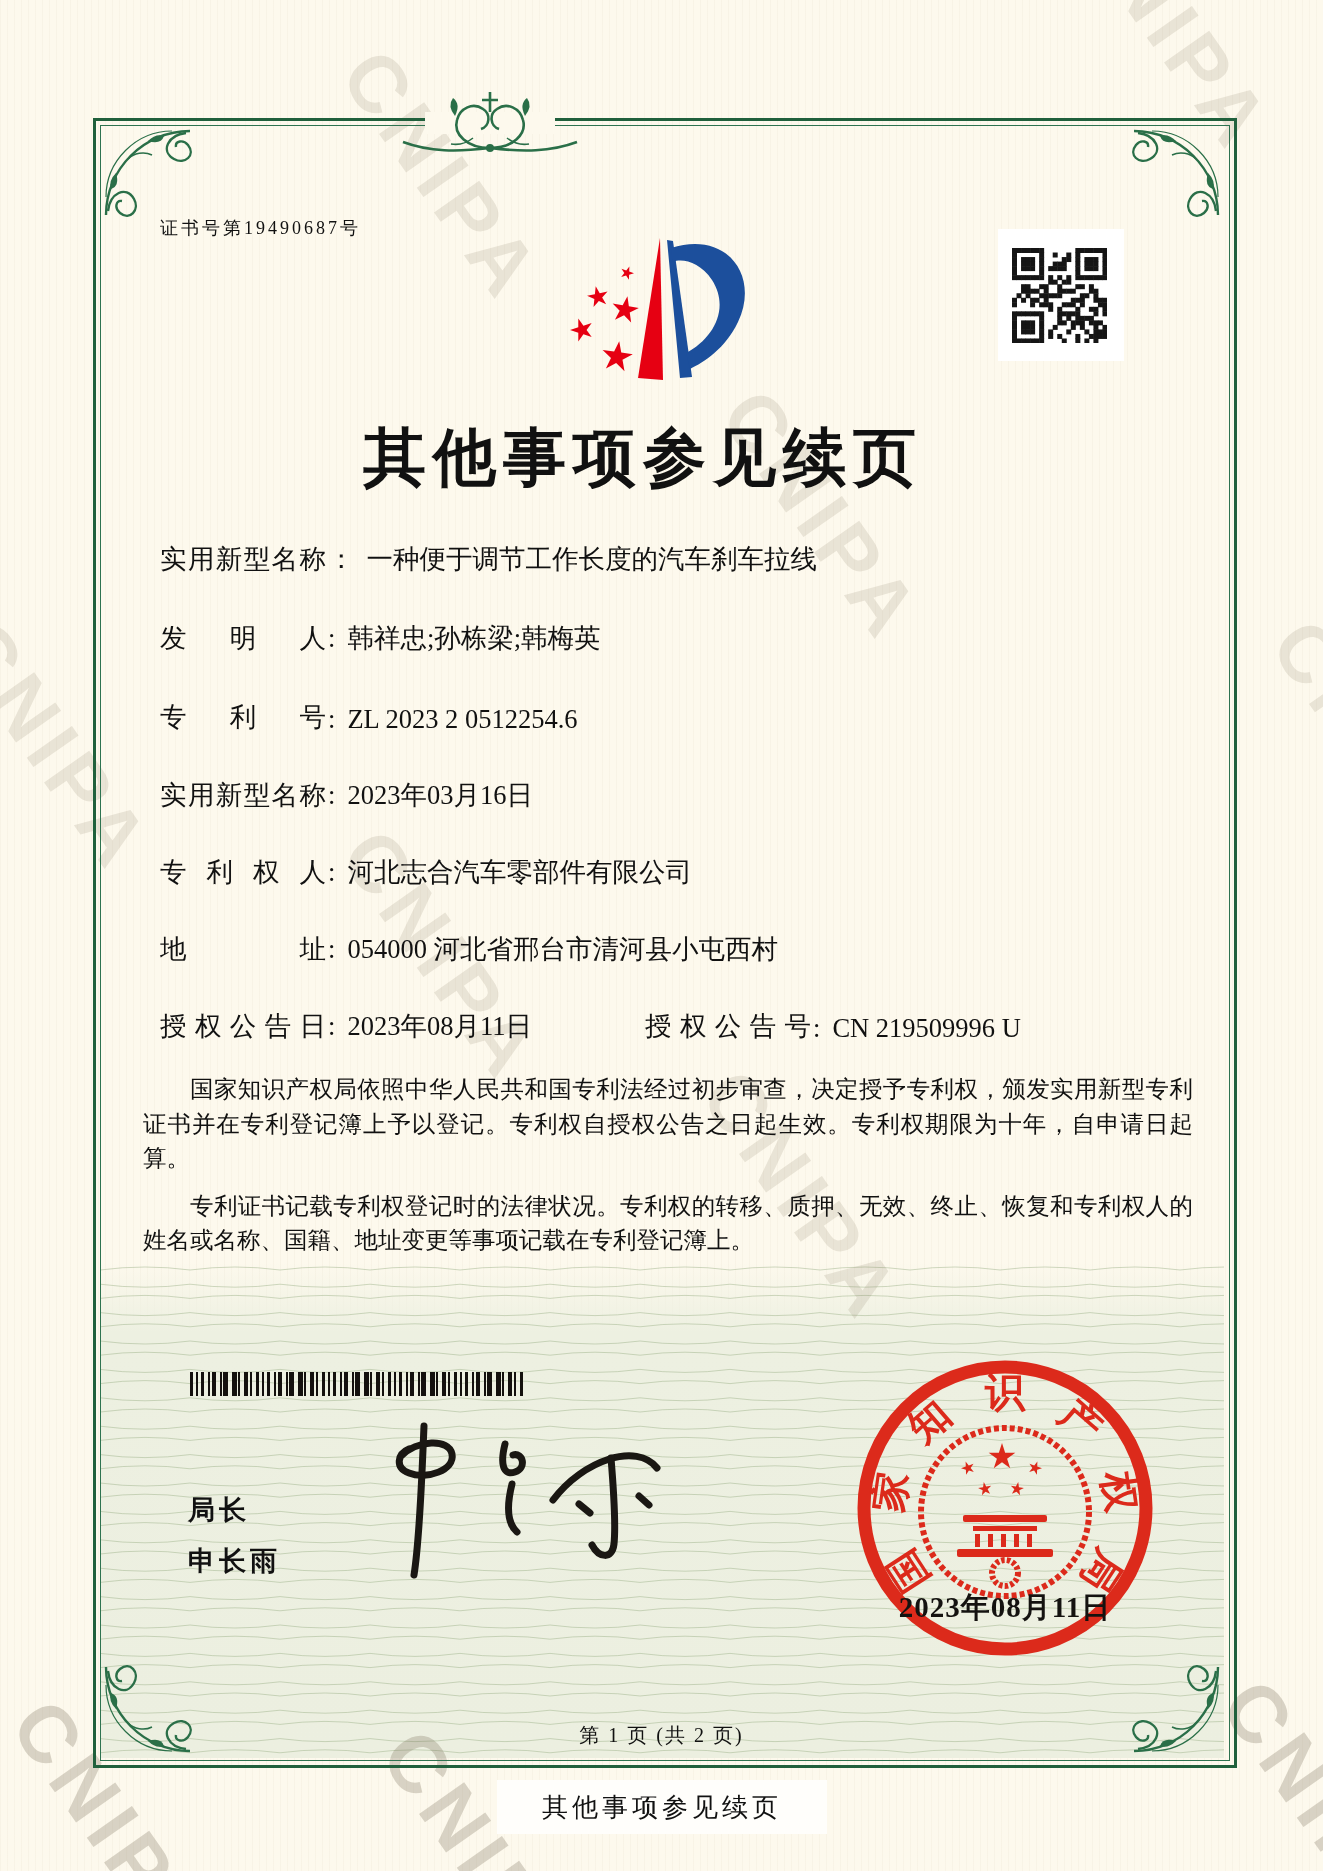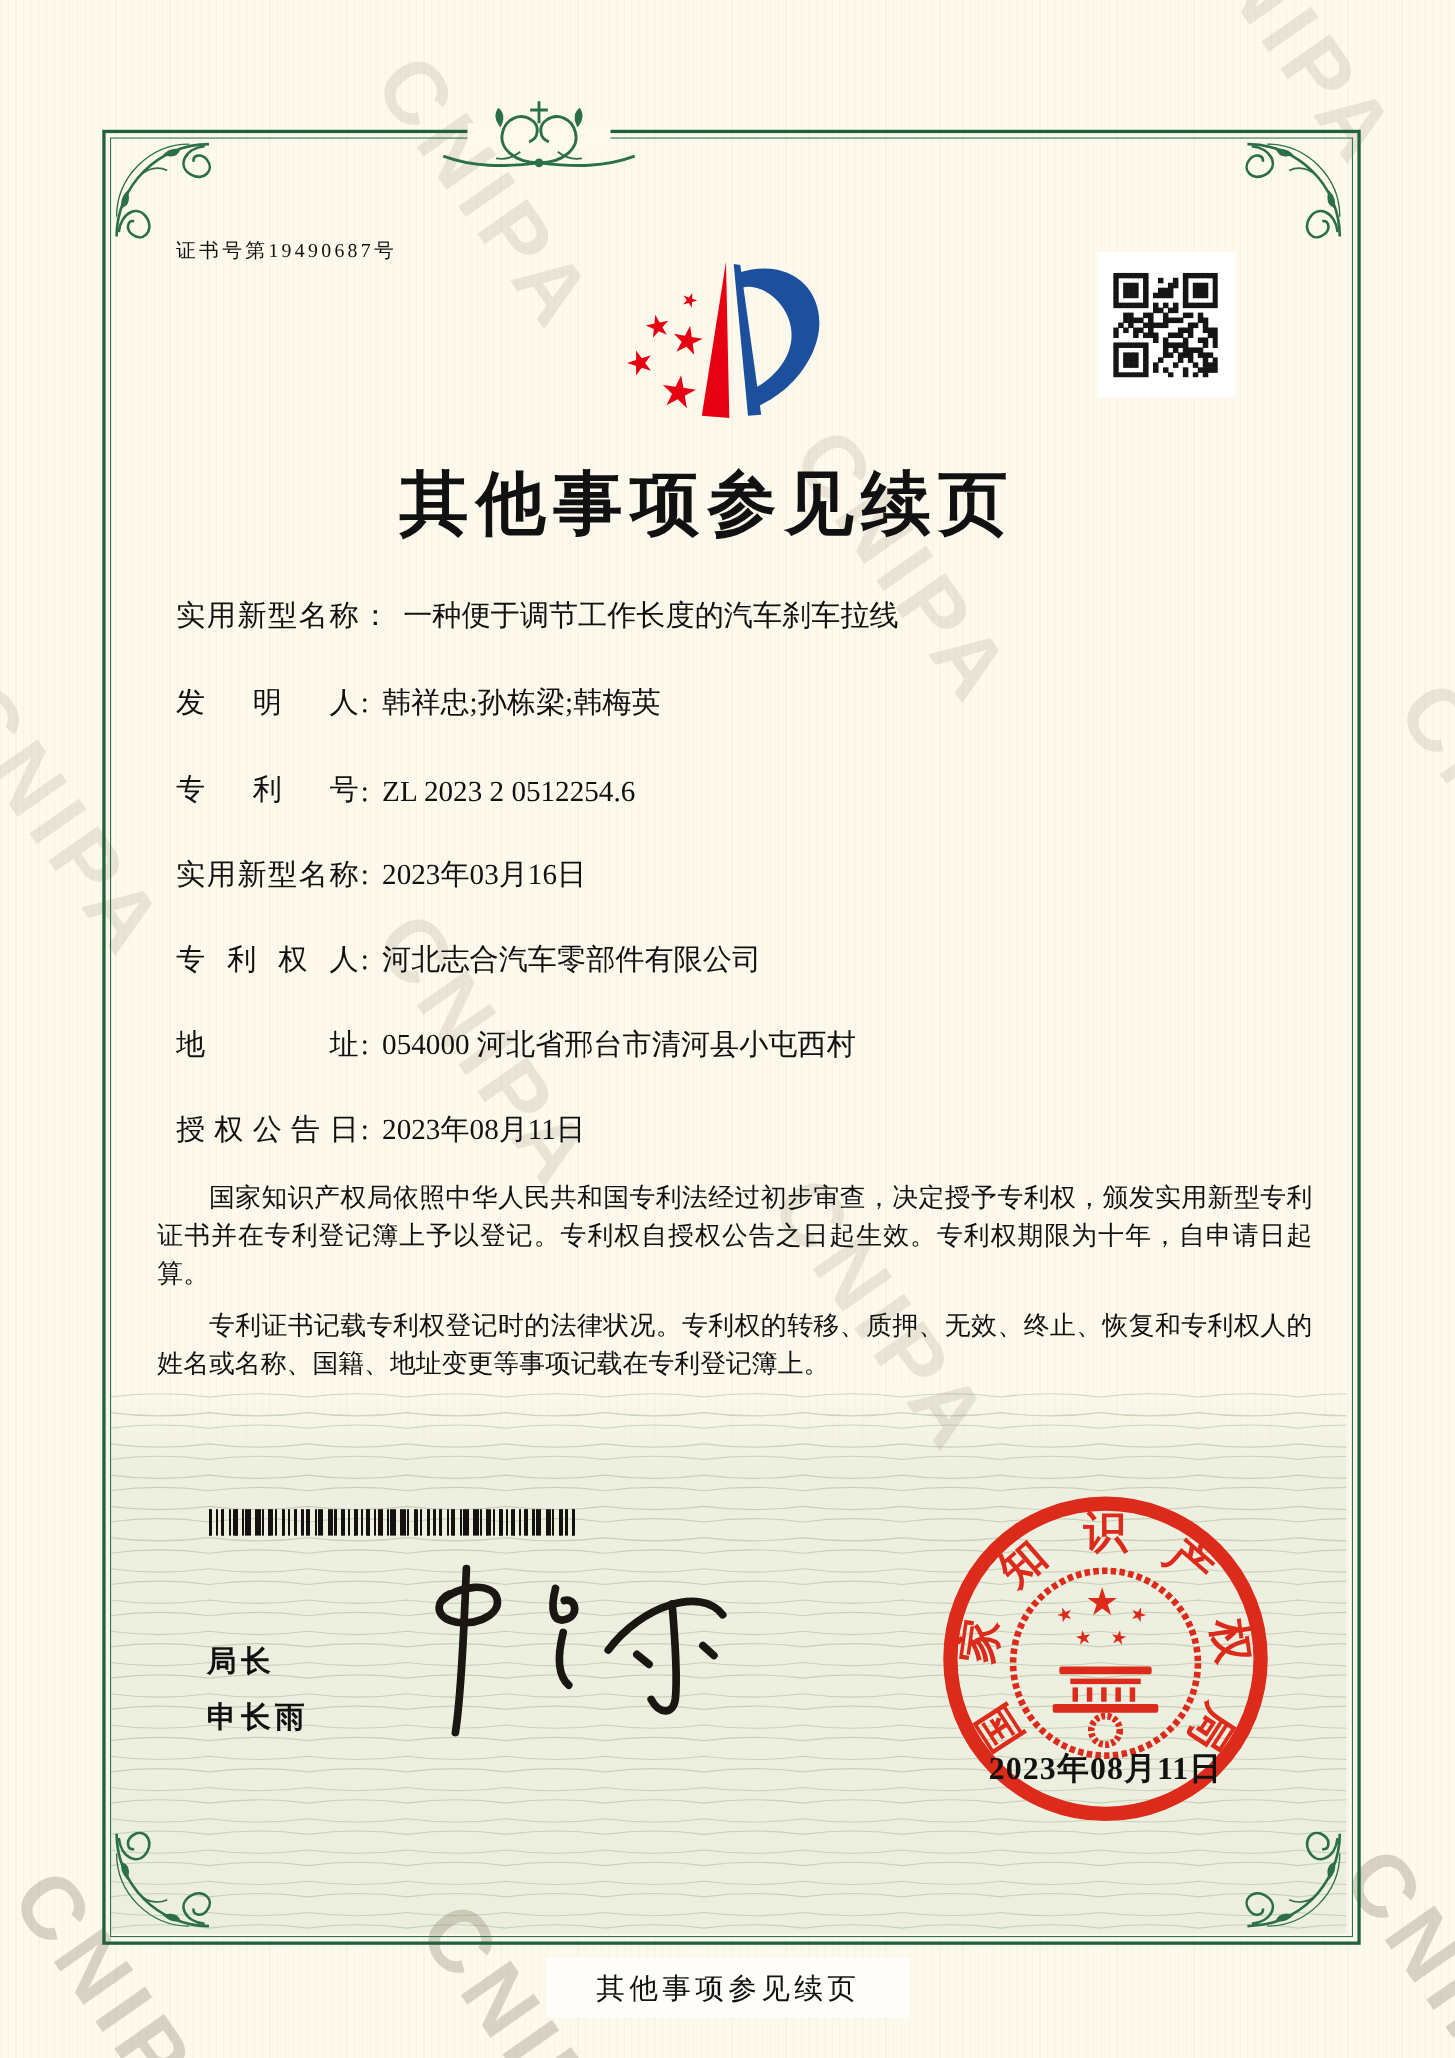--- a/index.html
+++ b/index.html
@@ -424,20 +424,23 @@
   <div class="frow" style="top:854px">
     <span class="f-label">专利权人</span><span class="f-sep">:</span><span class="f-value">河北志合汽车零部件有限公司</span>
   </div>
   <div class="frow" style="top:931px">
     <span class="f-label">地址</span><span class="f-sep">:</span><span class="f-value">054000 河北省邢台市清河县小屯西村</span>
   </div>
   <div class="frow" style="top:1008px;width:1040px">
     <span>
       <span class="f-label">授权公告日</span><span class="f-sep">:</span><span class="f-value">2023年08月11日</span>
     </span>
+    <span class="grant2">
+      <span class="f-label">授权公告号</span><span class="f-sep">:</span><span class="f-value">CN 219509996 U</span>
+    </span>
   </div>
 
   <div class="bodytext">
     <p>国家知识产权局依照中华人民共和国专利法经过初步审查，决定授予专利权，颁发实用新型专利证书并在专利登记簿上予以登记。专利权自授权公告之日起生效。专利权期限为十年，自申请日起算。</p>
     <p>专利证书记载专利权登记时的法律状况。专利权的转移、质押、无效、终止、恢复和专利权人的姓名或名称、国籍、地址变更等事项记载在专利登记簿上。</p>
   </div>
 
   <div class="barcode"></div>
 
   <div class="signer" style="top:1492px">局长</div>
@@ -492,15 +495,16 @@
         <rect x="156" y="186" width="5" height="13"></rect>
           <rect x="169" y="186" width="5" height="13"></rect>
         <rect x="182" y="186" width="5" height="13"></rect>
         <rect x="112" y="201" width="96" height="8" rx="2"></rect>
         <circle cx="160" cy="225" r="13" fill="none" stroke="#dc2a1b" stroke-width="6" stroke-dasharray="3.5 2.2"></circle>
       </g>
     </g>
   </svg>
   <div class="seal-date">2023年08月11日</div>
 
+  <div class="pageno">第 1 页 (共 2 页)</div>
   <div class="contstrip">其他事项参见续页</div>
 
 </div>
 
 </body></html>

